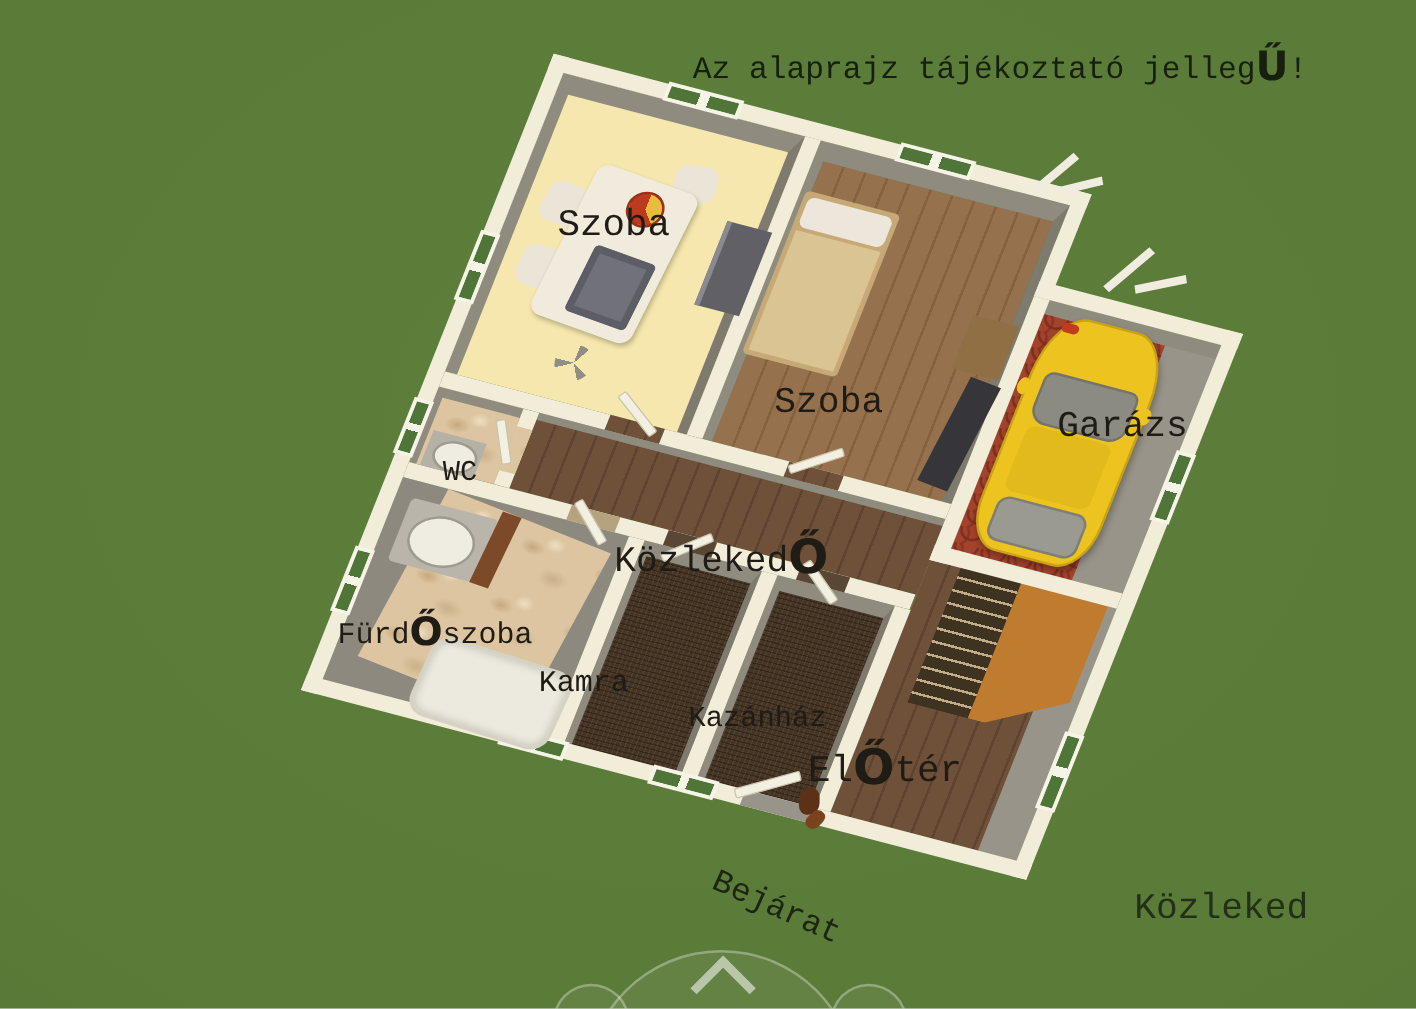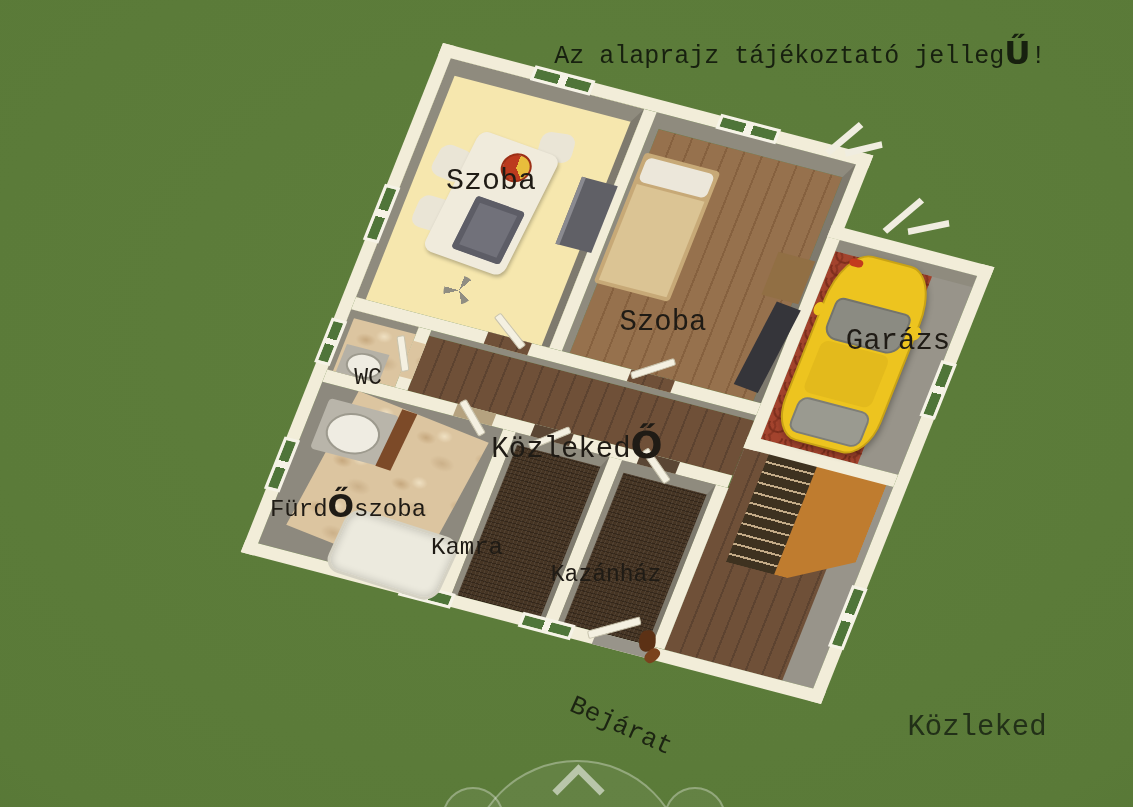--- a/index.html
+++ b/index.html
@@ -176,20 +176,21 @@
   </div>
 
   <div class="lbl" style="left:491px;top:181px;font-size:30px;">Szoba</div>
   <div class="lbl" style="left:663px;top:322px;font-size:29px;">Szoba</div>
   <div class="lbl" style="left:898px;top:341px;font-size:29px;">Garázs</div>
   <div class="lbl" style="left:368px;top:378px;font-size:23px;">WC</div>
   <div class="lbl" style="left:577px;top:449px;font-size:29px;">Közleked<span class="da">Ő</span></div>
   <div class="lbl" style="left:348px;top:509px;font-size:24px;">Fürd<span class="da">Ő</span>szoba</div>
   <div class="lbl" style="left:467px;top:547px;font-size:24px;">Kamra</div>
   <div class="lbl" style="left:566px;top:575px;font-size:23px;margin-left:40px;">Kazánház</div>
+  <div class="lbl" style="left:708px;top:618px;font-size:30px;">El<span class="da">Ő</span>tér</div>
   <div class="lbl" style="left:621px;top:726px;font-size:26px;color:#1c2412;transform:translate(-50%,-50%) rotate(24deg);">Bejárat</div>
   <div class="lbl" style="left:977px;top:727px;font-size:29px;color:#223018;">Közleked</div>
 
   <div class="navc" style="left:468px;top:760px;width:214px;height:214px;"></div>
   <div class="abs" style="left:560px;top:772px;width:30px;height:30px;border:solid rgba(255,255,255,.55);border-width:7px 7px 0 0;transform:rotate(-45deg);z-index:51;"></div>
   <div class="navc" style="left:442px;top:787px;width:58px;height:58px;"></div>
   <div class="navc" style="left:664px;top:787px;width:58px;height:58px;"></div>
 </div>
 
 </body></html>

